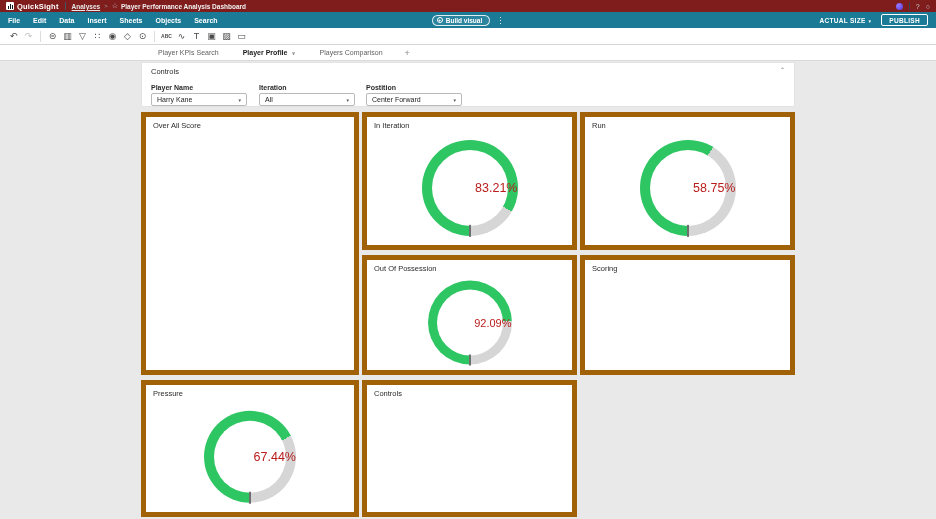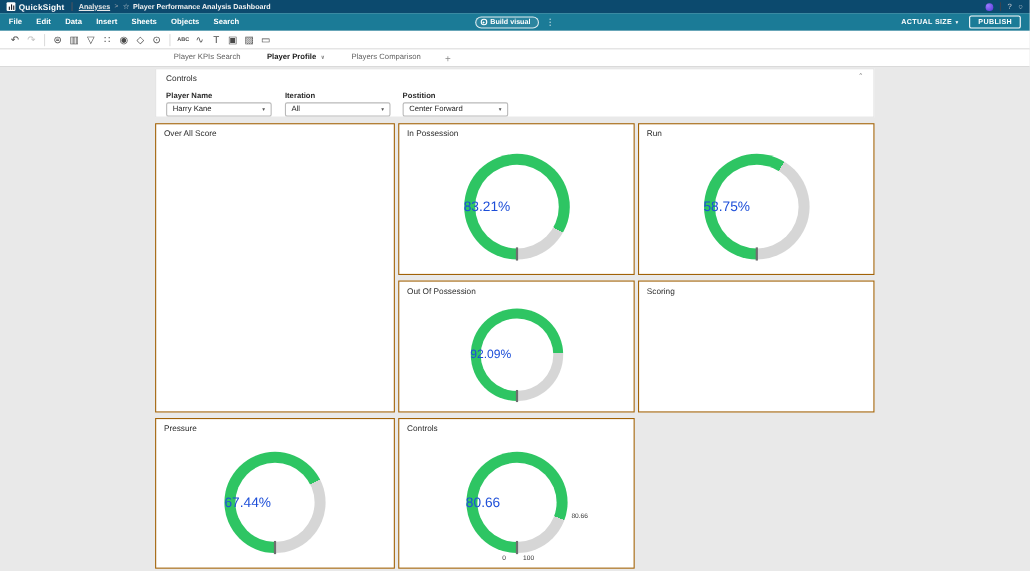--- a/index.html
+++ b/index.html
@@ -1,21 +1,21 @@
 <!DOCTYPE html>
 <html><head>
 <meta charset="utf-8">
 <style>
   * { margin:0; padding:0; box-sizing:border-box; }
   html,body { width:936px; height:519px; overflow:hidden;
     font-family:"Liberation Sans","DejaVu Sans",sans-serif; background:#e9e9e9; }
 
   
   .topbar { position:absolute; left:0; top:0; width:936px; height:12px;
-    background:#0c4a6e; display:flex; align-items:center; padding:0 6px; color:#fff; }
+    background:#7f1d1d; display:flex; align-items:center; padding:0 6px; color:#fff; }
   .logo-box { width:8px; height:8px; background:#fff; border-radius:1px; margin-right:3px;
     display:flex; align-items:flex-end; justify-content:center; gap:1px; padding:1px; }
   .logo-box i { display:block; width:1px; background:#141a24; }
   .brand { font-size:7.5px; font-weight:bold; letter-spacing:.2px; }
   .top-div { width:1px; height:8px; background:#4a5361; margin:0 6px; }
   .crumb { font-size:6.5px; color:#e8e8e8; text-decoration:underline; font-weight:bold; }
   .chev { font-size:6px; color:#9aa3ad; margin:0 4px; }
   .star { font-size:7px; color:#cfd4da; margin-right:3px; }
   .doc-title { font-size:6.5px; color:#f2f2f2; font-weight:bold; }
   .top-right { margin-left:auto; display:flex; align-items:center; gap:6px; }
@@ -73,29 +73,29 @@
     display:flex; align-items:center; padding:0 5px; font-size:7px; color:#222; }
   .ctrl-select .sel-caret { margin-left:auto; font-size:5px; color:#555; }
   .ctrl-group:nth-of-type(1) { left:9px; }
   .ctrl-group:nth-of-type(2) { left:117px; }
   .ctrl-group:nth-of-type(3) { left:224px; }
 
   
   .grid { position:absolute; left:141px; top:112px; width:654px;
     display:grid; grid-template-columns:218px 215px 215px;
     grid-template-rows:138px 120px 137px; gap:5px 3px; }
-  .card { position:relative; background:#fff; border:1px solid #a16207; overflow:hidden; }
+  .card { position:relative; background:#fff; border:5px solid #a16207; overflow:hidden; }
   .card-title { position:absolute; left:7px; top:4px; font-size:7.5px; color:#2b2b2b; }
   .gauge { position:absolute; left:50%; top:50%; transform:translate(-50%,-47%); }
   .ring { border-radius:50%; position:relative; width:100%; height:100%; }
   .hole { position:absolute; background:#fff; border-radius:50%; }
   .tick { position:absolute; left:50%; transform:translateX(-50%); bottom:-1px;
     width:2px; background:#6e6e6e; z-index:2; }
   .val { position:absolute; left:0; right:0; top:50%; transform:translateY(-50%);
-    text-align:left; color:#1d4ed8; z-index:3; }
+    text-align:right; color:#b91c1c; z-index:3; }
   .axis-lab { position:absolute; font-size:6px; color:#333; z-index:3; }
 
   .g-overall { grid-column:1; grid-row:1 / span 2; }
   .g-overall .gauge { width:172px; height:172px; margin-top:6px; }
   .g-overall .hole { inset:15px; }
   .g-overall .tick { height:17px; }
   .g-overall .val { font-size:21px; }
 
   .g-in_possession, .g-run { }
   .g-in_possession .gauge, .g-run .gauge { width:96px; height:96px; margin-top:4px; }
@@ -210,21 +210,21 @@
           <span class="sel-caret">▾</span>
         </div>
       </div></span>
 </div>
 
 <div class="grid" id="grid">
     <div class="card g-overall">
       <div class="card-title">Over All Score</div>
     </div>
     <div class="card g-in_possession">
-      <div class="card-title">In Possession</div>
+      <div class="card-title">In Iteration</div>
       <div class="gauge">
         <div class="ring" style="background: conic-gradient(from 180deg, rgb(46, 197, 99) 0%, rgb(46, 197, 99) 83.21%, rgb(214, 214, 214) 83.21%, rgb(214, 214, 214) 100%);">
           <div class="hole"></div>
         </div>
         <div class="tick"></div>
         <div class="val">83.21%</div>
       </div>
     </div>
     <div class="card g-run">
       <div class="card-title">Run</div>
@@ -254,24 +254,14 @@
       <div class="gauge">
         <div class="ring" style="background: conic-gradient(from 180deg, rgb(46, 197, 99) 0%, rgb(46, 197, 99) 67.44%, rgb(214, 214, 214) 67.44%, rgb(214, 214, 214) 100%);">
           <div class="hole"></div>
         </div>
         <div class="tick"></div>
         <div class="val">67.44%</div>
       </div>
     </div>
     <div class="card g-passing">
       <div class="card-title">Controls</div>
-      <div class="gauge">
-        <div class="ring" style="background: conic-gradient(from 180deg, rgb(46, 197, 99) 0%, rgb(46, 197, 99) 80.66%, rgb(214, 214, 214) 80.66%, rgb(214, 214, 214) 100%);">
-          <div class="hole"></div>
-        </div>
-        <div class="tick"></div>
-        <div class="val">80.66</div>
-        <div class="axis-lab" style="bottom: -8px; left: calc(50% - 13px);">0</div>
-        <div class="axis-lab" style="bottom: -8px; left: calc(50% + 6px);">100</div>
-        <div class="axis-lab" style="top: 61%; right: -19px;">80.66</div>
-      </div>
     </div>
   </div>
 
 </body></html>

